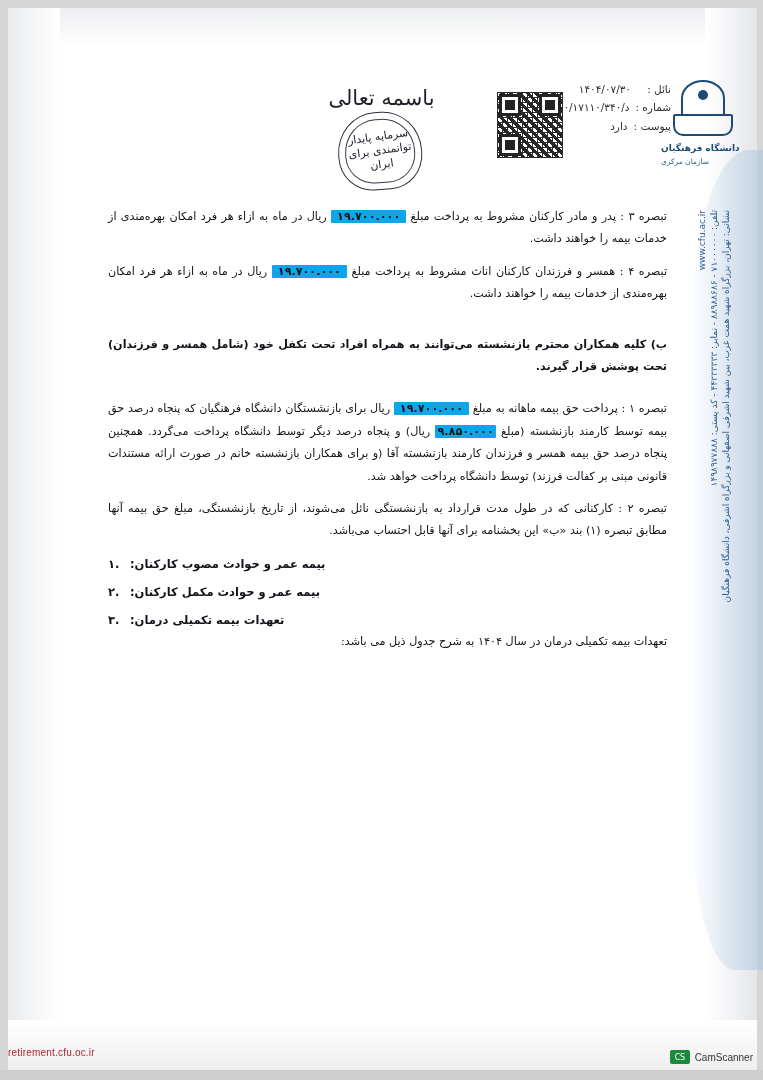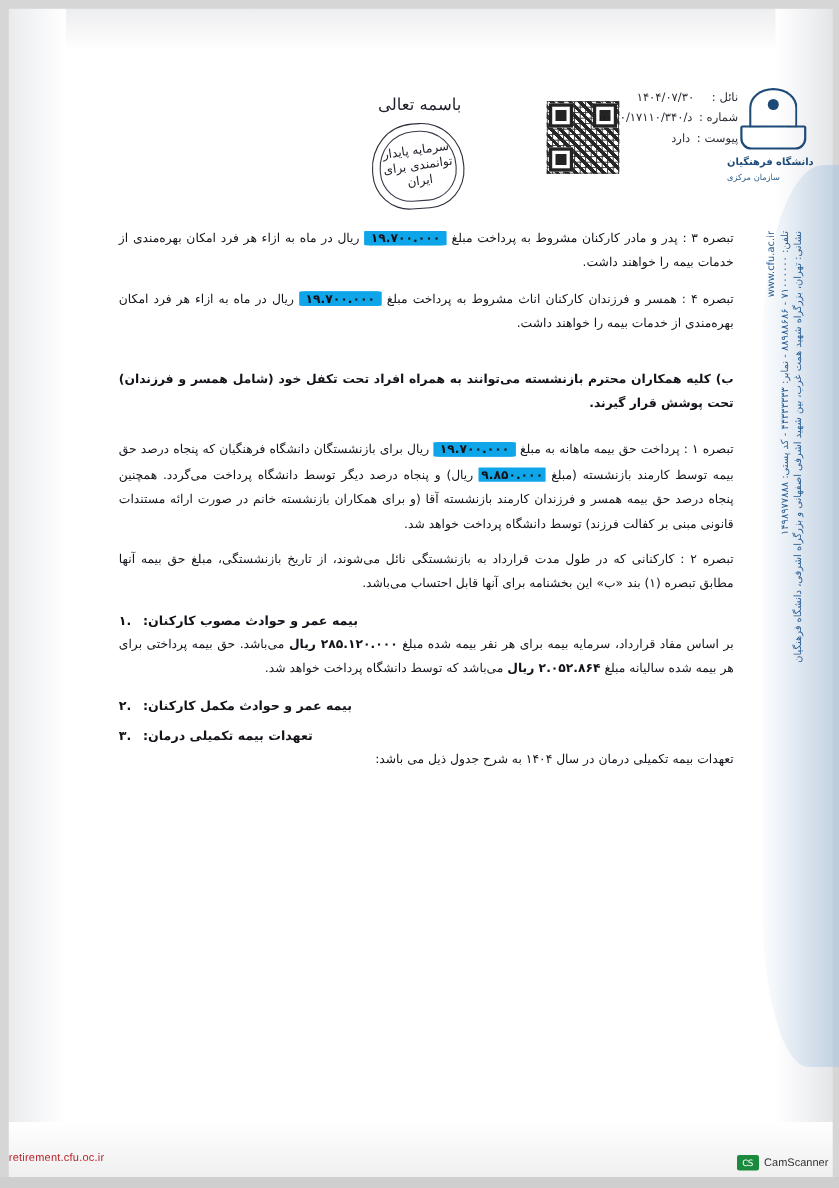--- a/index.html
+++ b/index.html
@@ -71,21 +71,21 @@
   .besmeh {
     position: absolute;
     top: 86px;
     left: 0; right: 0;
     margin: 0 auto;
     width: 140px;
     text-align: center;
     color: #1f1f2b;
   }
   .besmeh .b-text {
-    font-size: 15px;
+    font-size: 21px;
     font-family: "DejaVu Serif", "Liberation Serif", serif;
     letter-spacing: 0.5px;
   }
   .logo-seal {
     position: absolute;
     top: 112px;
     left: 338px;
     width: 84px;
     height: 78px;
   }
@@ -414,21 +414,20 @@
     <div class="spacer-sm"></div>
 
     <p class="para">تبصره ۱ : پرداخت حق بیمه ماهانه به مبلغ <span class="hl"><span class="hl"><span class="hl">۱۹.۷۰۰.۰۰۰</span></span></span> ریال برای بازنشستگان دانشگاه فرهنگیان که پنجاه درصد حق بیمه توسط کارمند بازنشسته (مبلغ <span class="hl">۹.۸۵۰.۰۰۰</span> ریال) و پنجاه درصد دیگر توسط دانشگاه پرداخت می‌گردد. همچنین پنجاه درصد حق بیمه همسر و فرزندان کارمند بازنشسته آقا (و برای همکاران بازنشسته خانم در صورت ارائه مستندات قانونی مبنی بر کفالت فرزند) توسط دانشگاه پرداخت خواهد شد.</p>
 
     <p class="para">تبصره ۲ : کارکنانی که در طول مدت قرارداد به بازنشستگی نائل می‌شوند، از تاریخ بازنشستگی، مبلغ حق بیمه آنها مطابق تبصره (۱) بند «ب» این بخشنامه برای آنها قابل احتساب می‌باشد.</p>
 
     <div class="numbered">
       <span class="num">۱.</span>
       <span class="heading">بیمه عمر و حوادث مصوب کارکنان:</span>
     </div>
-    <p class="para">بر اساس مفاد قرارداد، سرمایه بیمه برای هر نفر بیمه شده مبلغ <span class="blk">۲۸۵.۱۲۰.۰۰۰ ریال</span> می‌باشد. حق بیمه پرداختی برای هر بیمه شده سالیانه مبلغ <span class="blk">۲.۰۵۲.۸۶۴ ریال</span> می‌باشد که توسط دانشگاه پرداخت خواهد شد.</p>
 
     <div class="numbered">
       <span class="num">۲.</span>
       <span class="heading">بیمه عمر و حوادث مکمل کارکنان:</span>
     </div>
 
     <div class="numbered">
       <span class="num">۳.</span>
       <span class="heading">تعهدات بیمه تکمیلی درمان:</span>
     </div>

